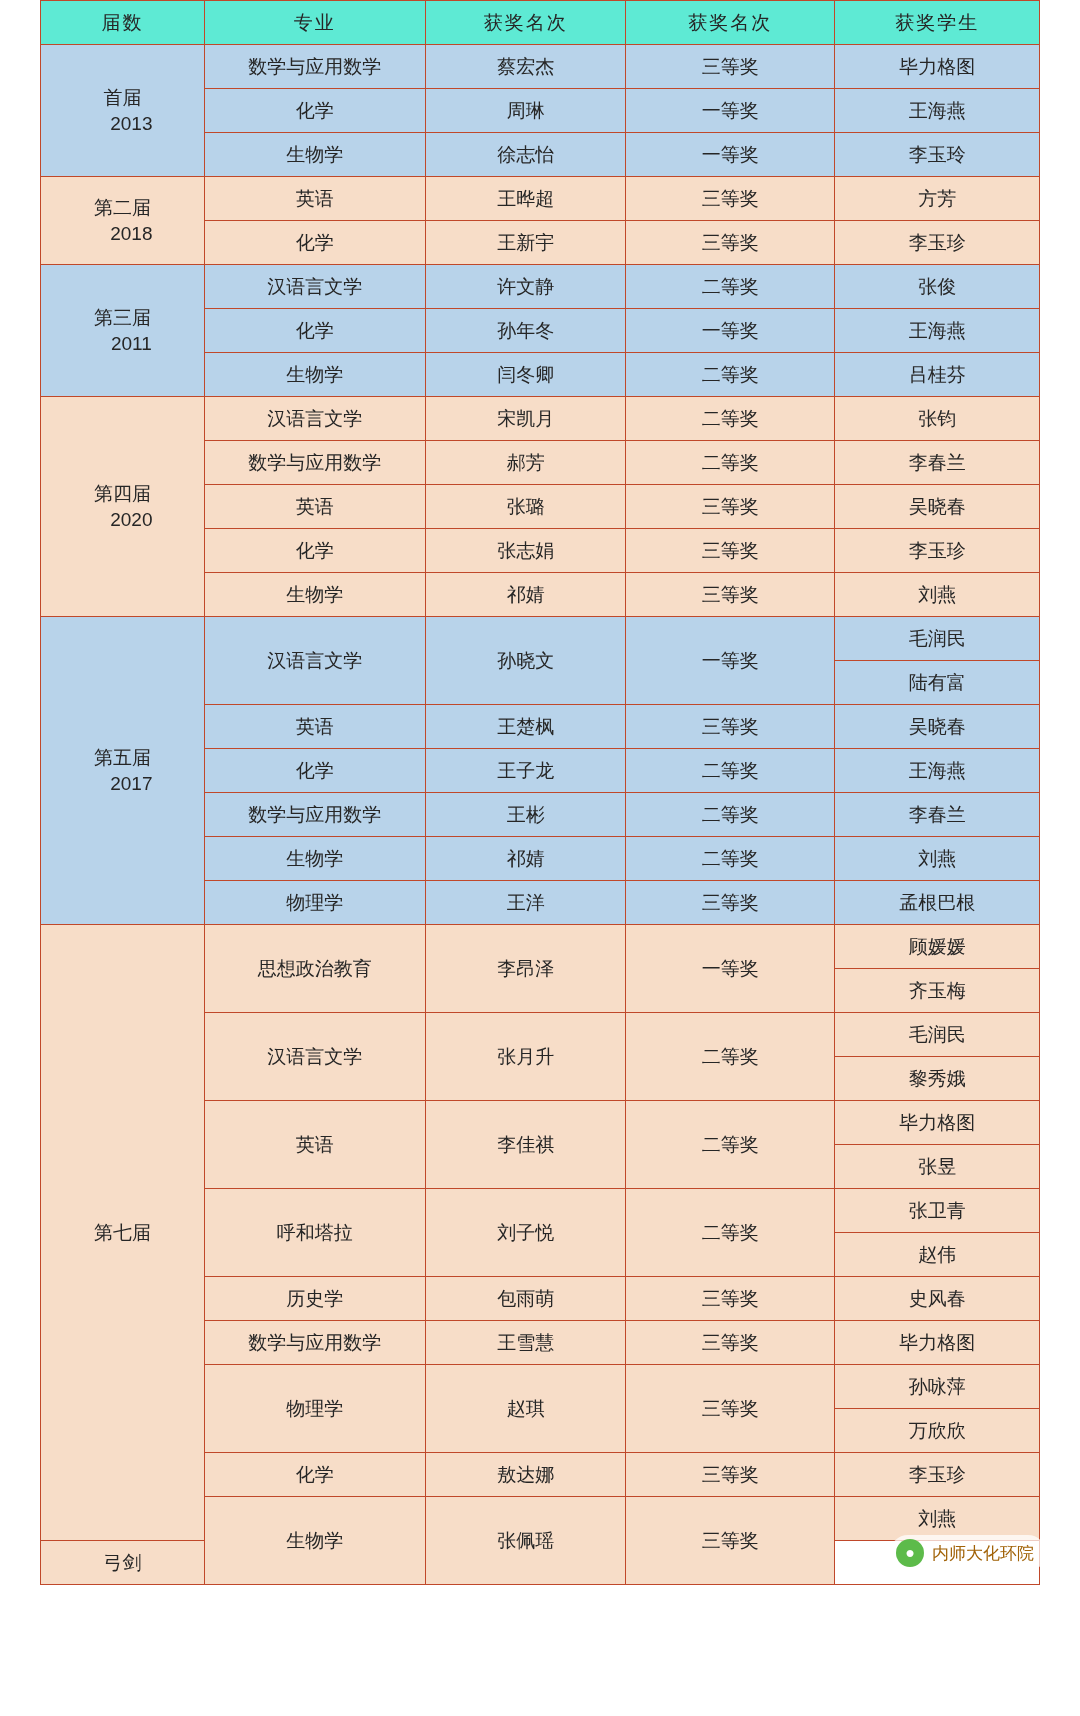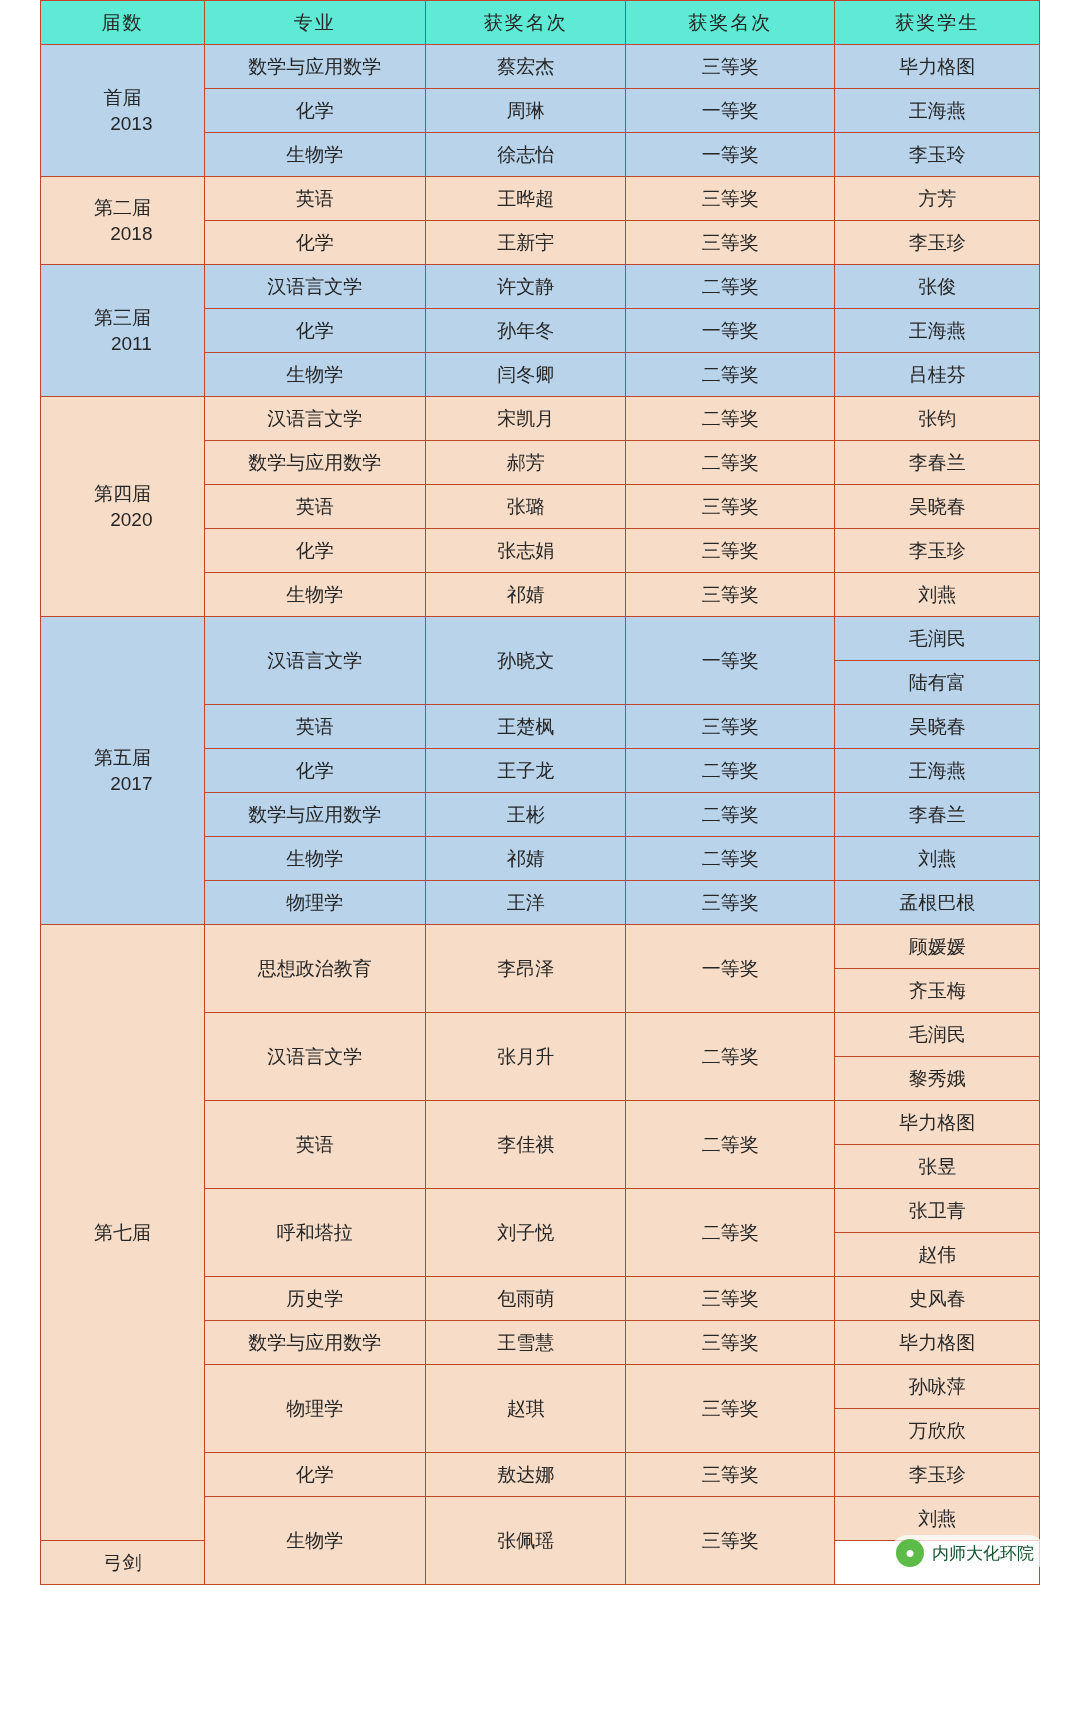--- a/index.html
+++ b/index.html
@@ -78,21 +78,21 @@
   }
   .wechat-badge .wlogo {
     width: 28px; height: 28px;
     border-radius: 50%;
     background: #5dbb4a;
     display: flex; align-items: center; justify-content: center;
     color: #fff; font-size: 16px; line-height: 1;
   }
   .wechat-badge .wtext {
     font-size: 17px;
-    color: #14532d;
+    color: #a16207;
   }
 </style>
 </head>
 <body>
 
 <div id="sheet">
   <table class="award-table">
     <colgroup>
       <col class="c1">
         <col class="c2">

